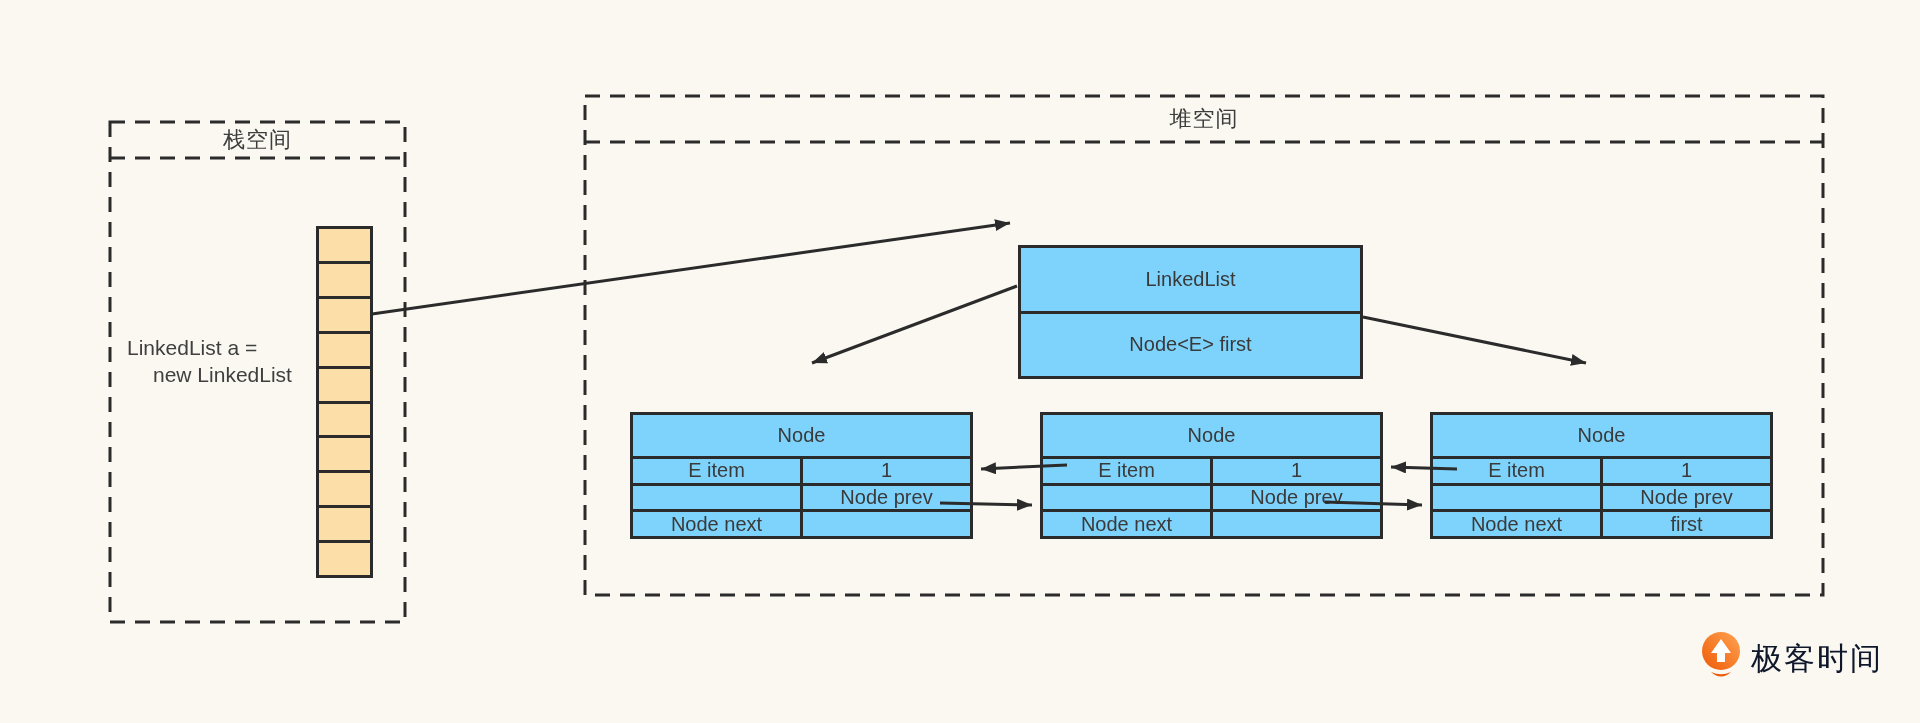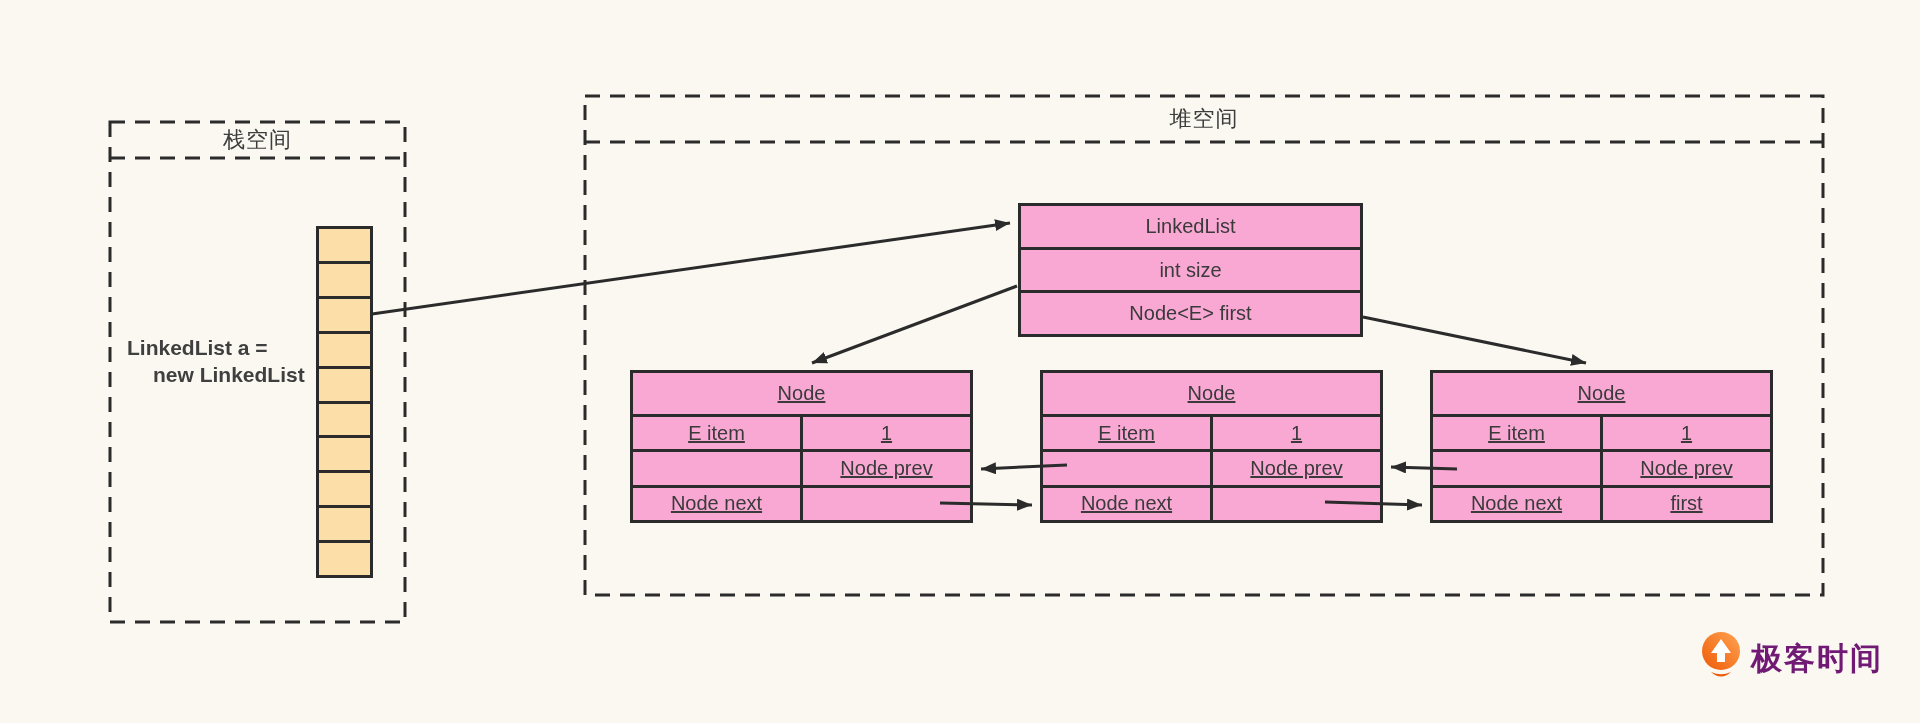--- a/index.html
+++ b/index.html
@@ -28,52 +28,51 @@
   .stack-col {
     position:absolute; left:316px; top:226px; width:57px; height:352px;
     border:3px solid #2b2b2b; background:#fcdfa8;
     display:flex; flex-direction:column; z-index:2;
   }
   .stack-cell { flex:1; }
   .stack-cell + .stack-cell { border-top:3px solid #2b2b2b; }
 
   .var-label {
     position:absolute; left:127px; top:334px; z-index:2;
-    font-size:21px; line-height:27px; color:#3f3f3f;font-weight:bold;
+    font-size:21px; line-height:27px; color:#3f3f3f;
   }
   .var-label .line2 { padding-left:26px; }
 
   .tbox {
-    position:absolute; background:#f9a8d4; border:3px solid #2b2b2b;
-    display:flex; flex-direction:column; z-index:2;
+    position:absolute; background:#7dd3fc; border:3px solid #2b2b2b;
+    display:flex; flex-direction:column; z-index:2;margin-top:42px;
   }
   .tbox .row { flex:1; display:flex; align-items:stretch; }
   .tbox .row + .row { border-top:3px solid #2b2b2b; }
   .cell {
     flex:1; display:flex; align-items:center; justify-content:center;
     font-size:20px; color:#3a3a3a; white-space:nowrap;
   }
   .cell.right { border-left:3px solid #2b2b2b; }
 
   .llbox { left:1018px; top:203px; width:345px; height:134px; }
 
-  .nodebox { width:343px; height:153px; top:370px;text-decoration:underline; }
+  .nodebox { width:343px; height:127px; top:370px; }
   .nodebox .hdr { flex:0 0 41px; }
   #node-0 { left:630px; }
   #node-1 { left:1040px; }
   #node-2 { left:1430px; }
 
   .logo {
     position:absolute; left:1700px; top:631px; z-index:2;
     display:flex; align-items:center; gap:9px;
   }
   .logo-text {
-    font-size:31px; color:#701a75; letter-spacing:2px; line-height:1;
+    font-size:31px; color:#0f172a; letter-spacing:2px; line-height:1;
     padding-top:4px;
-    font-weight:bold;
   }
 </style>
 </head>
 <body>
 
 <div class="canvas">
 
   <svg class="overlay" viewBox="0 0 1920 723" xmlns="http://www.w3.org/2000/svg">
     <defs>
       <marker id="arrow" markerUnits="userSpaceOnUse" markerWidth="17" markerHeight="14" refX="15" refY="6" orient="auto">
@@ -116,23 +115,20 @@
   </div>
 
   <div class="var-label">
     <div class="line1">LinkedList a =</div>
     <div class="line2">new LinkedList</div>
   </div>
 
   <div class="tbox llbox">
     <div class="row">
         <div class="cell">LinkedList</div>
-      </div>
-    <div class="row">
-        <div class="cell">int size</div>
       </div>
     <div class="row">
         <div class="cell">Node&lt;E&gt; first</div>
       </div>
   </div>
 
   <div class="tbox nodebox" id="node-0">
     <div class="row hdr">
         <div class="cell">Node</div>
       </div>

